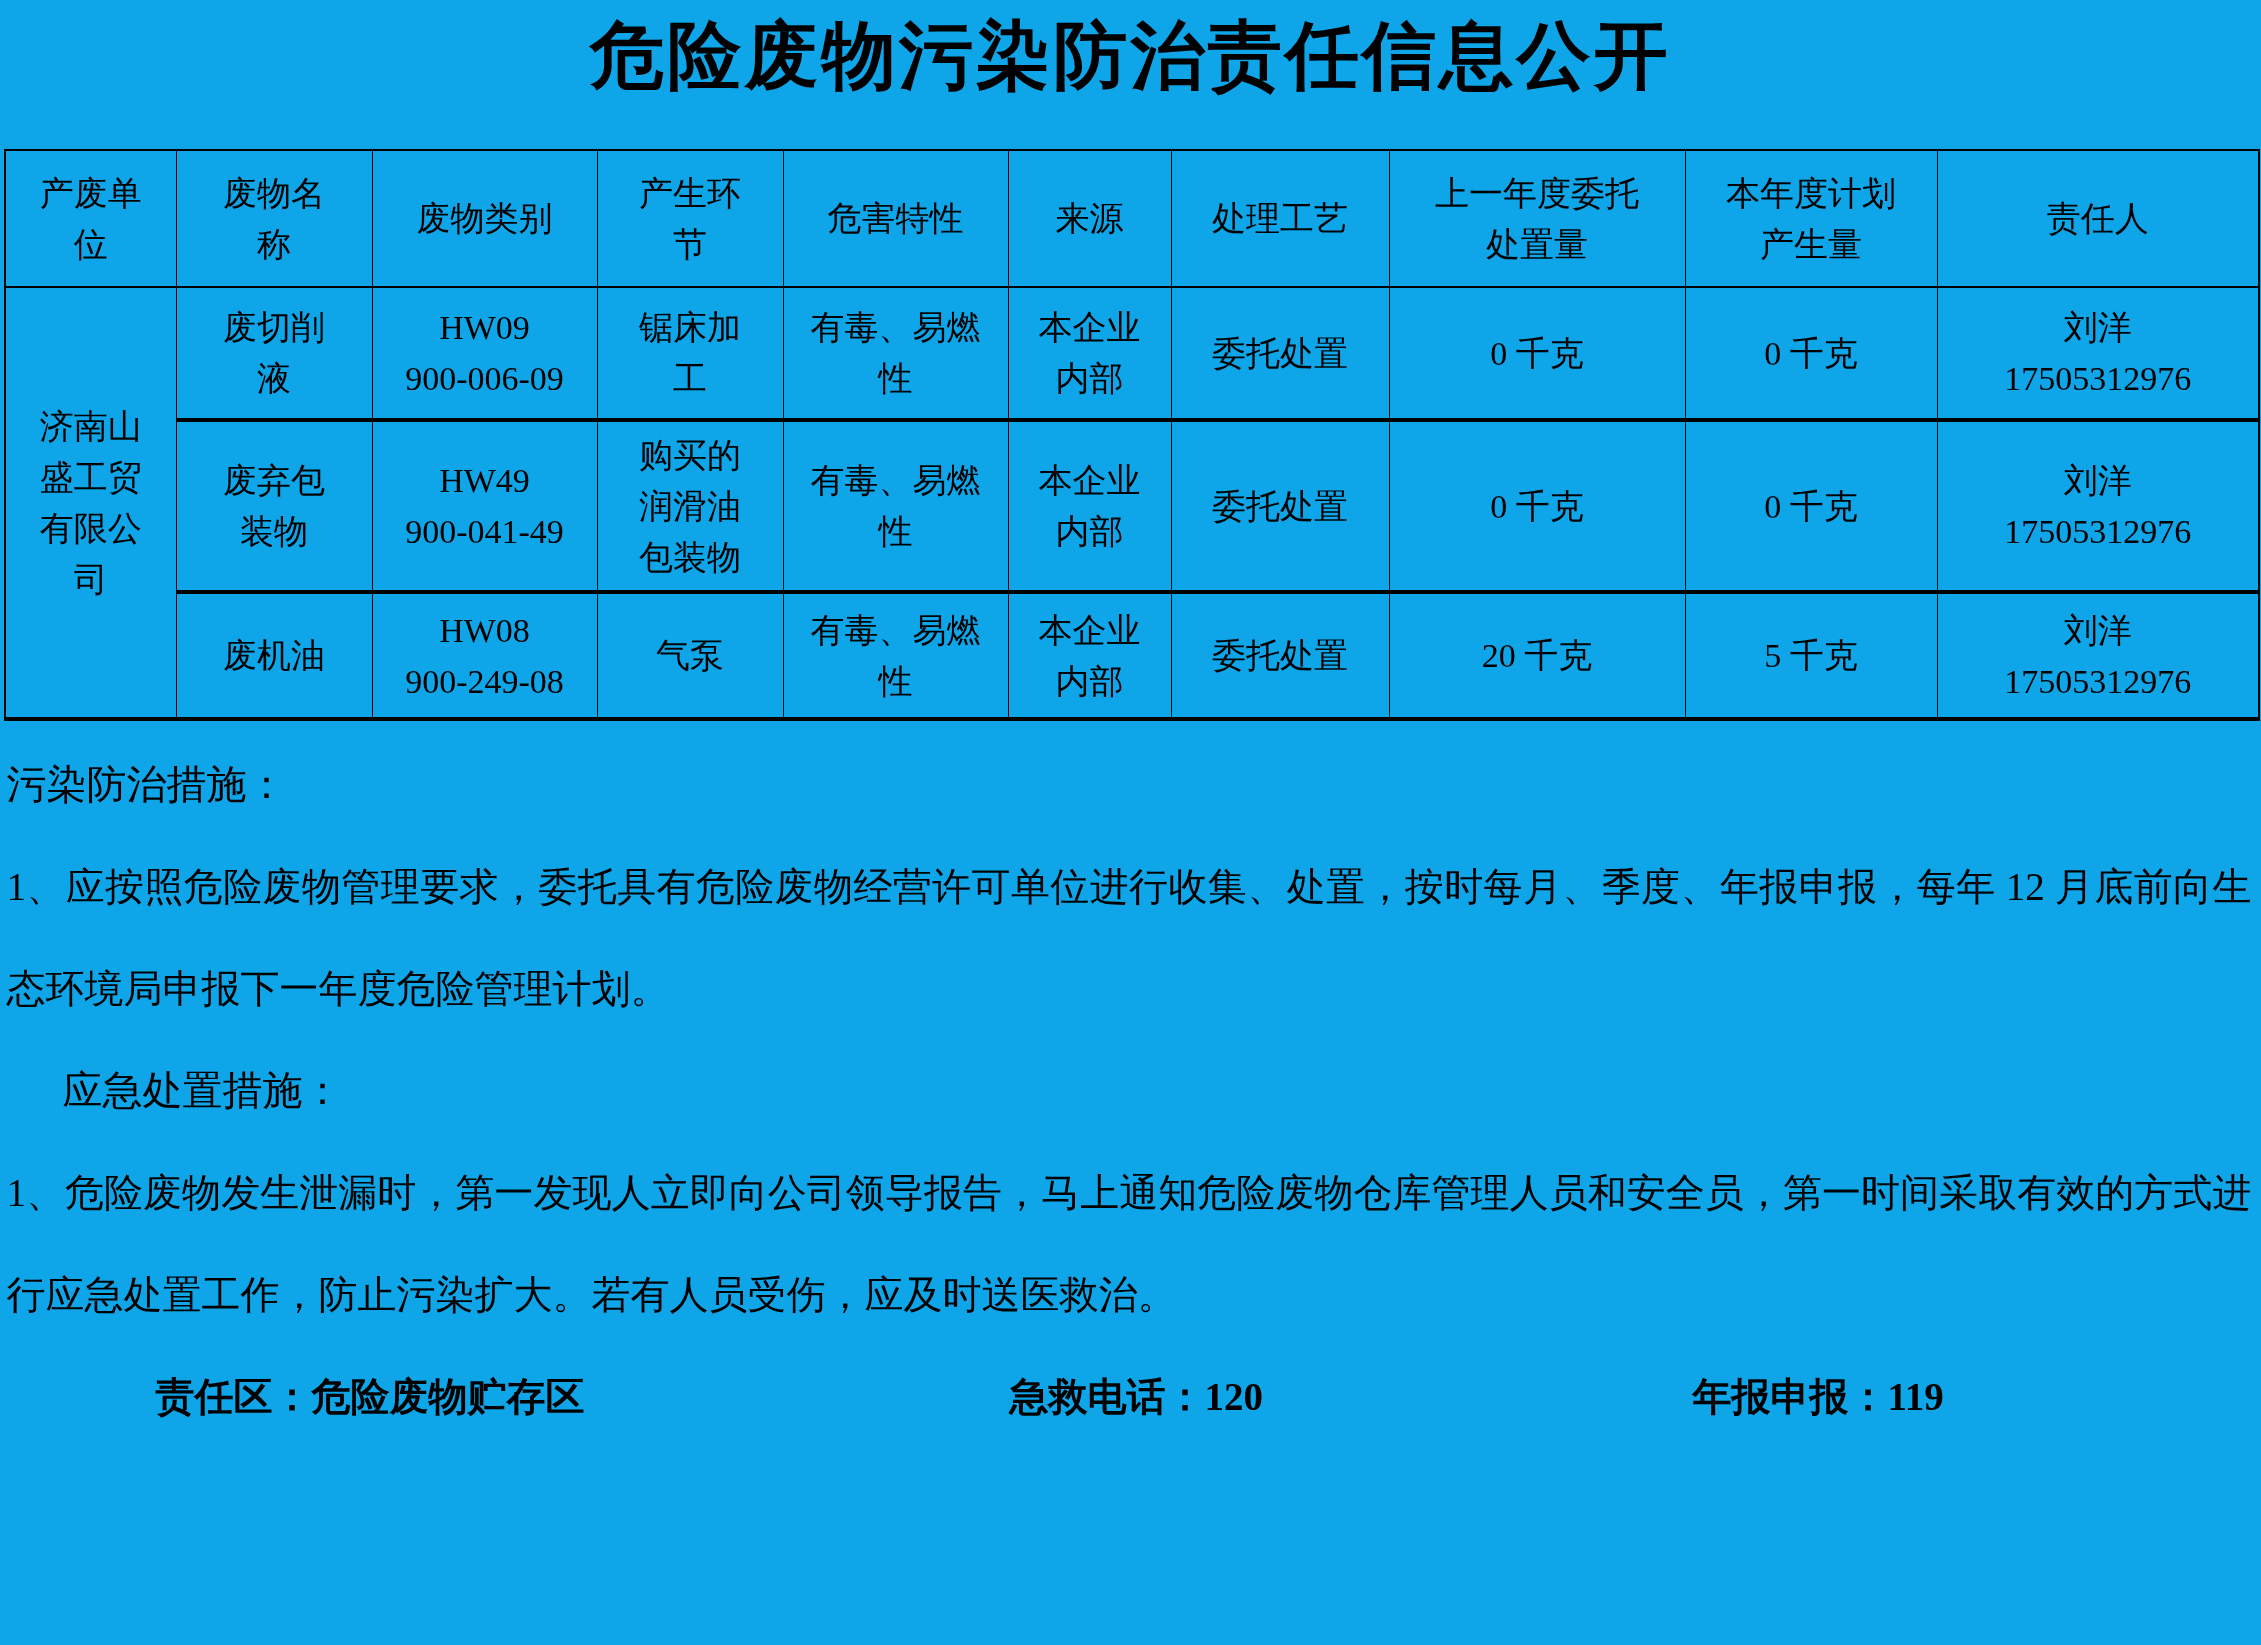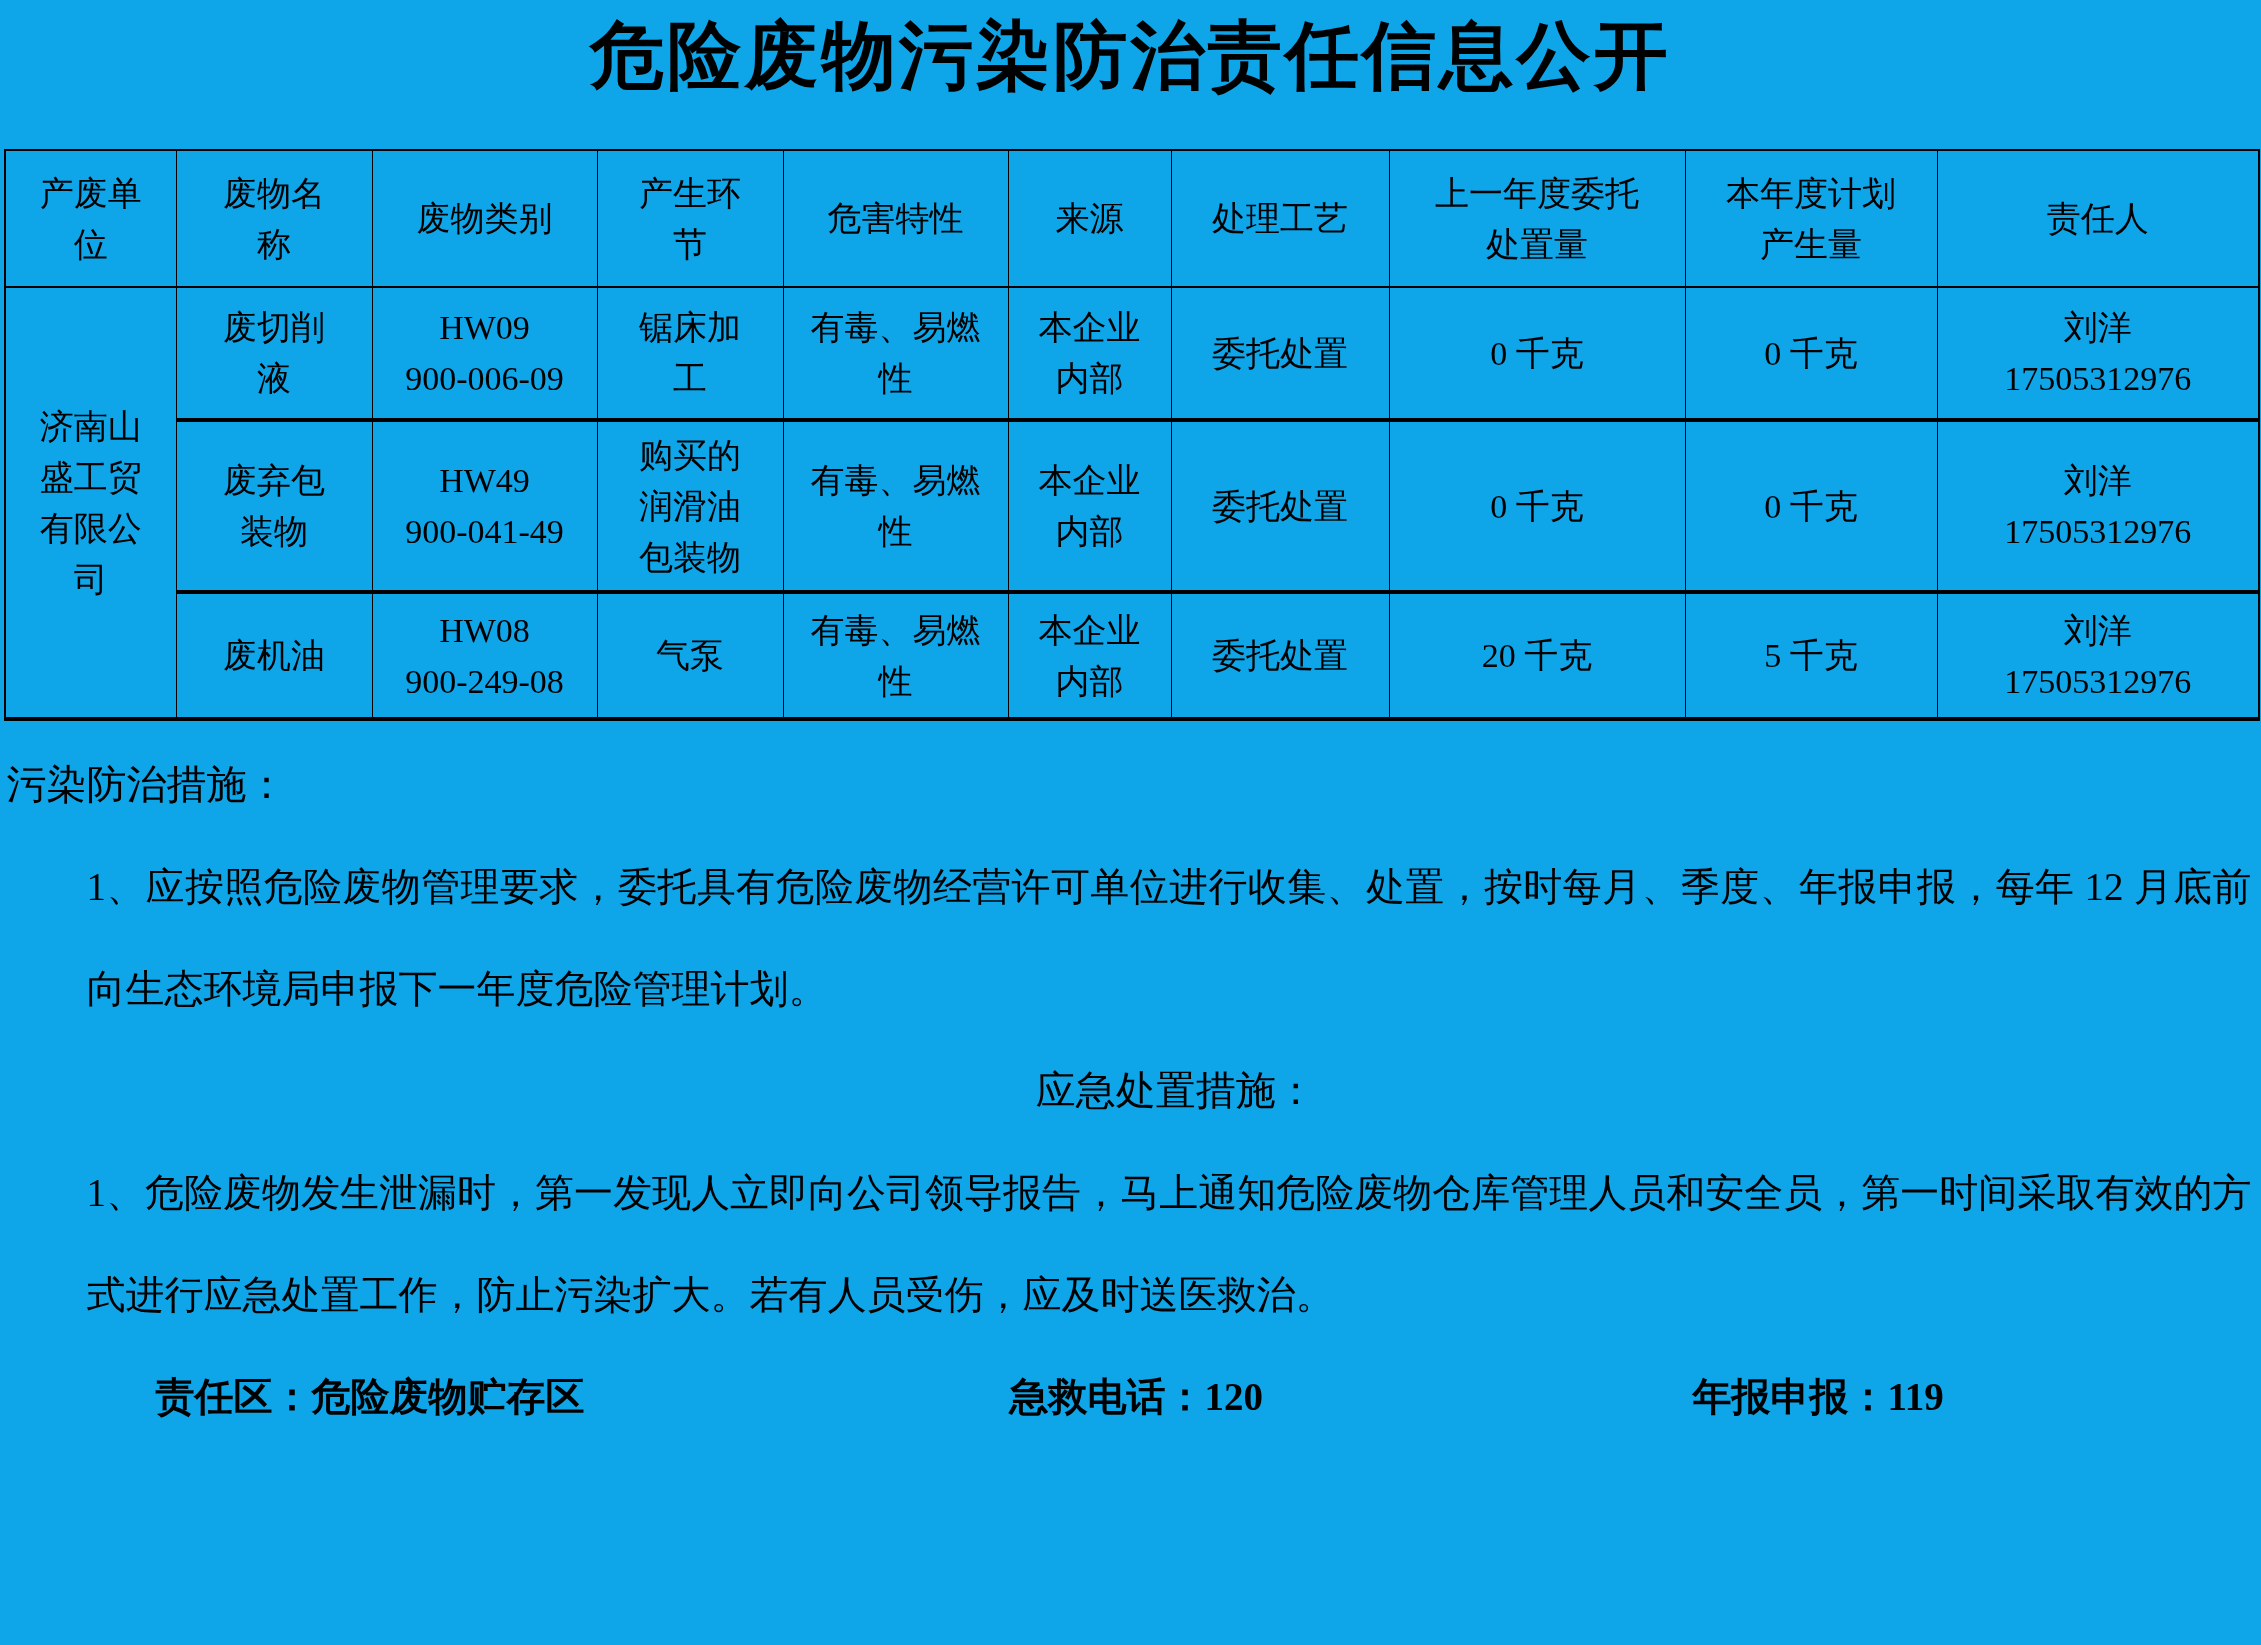--- a/index.html
+++ b/index.html
@@ -48,23 +48,22 @@
   .waste-table tbody tr.r2 { height: 172px; }
   .waste-table tbody tr.r3 { height: 127px; }
 
   
   .measures {
     padding: 13px 8px 0 6.4px;
     font-size: 39px;
     line-height: 102px;
   }
   .measures .sec-heading { font-weight: 400; font-size: 40px; }
-  .measures .indent-heading { margin-left: 92px; text-align: center; }
+  .measures .indent-heading { margin-left: 56px; }
   .measures p.body-par {
-    margin-left: 80px;
     margin-right: 1.6px;
     text-align: justify;
   }
   .footer-line {
     position: relative;
     height: 102px;
     font-weight: 700;
     font-size: 39px;
   }
   .footer-line .f-zone { position: absolute; left: 149px; white-space: nowrap; }

